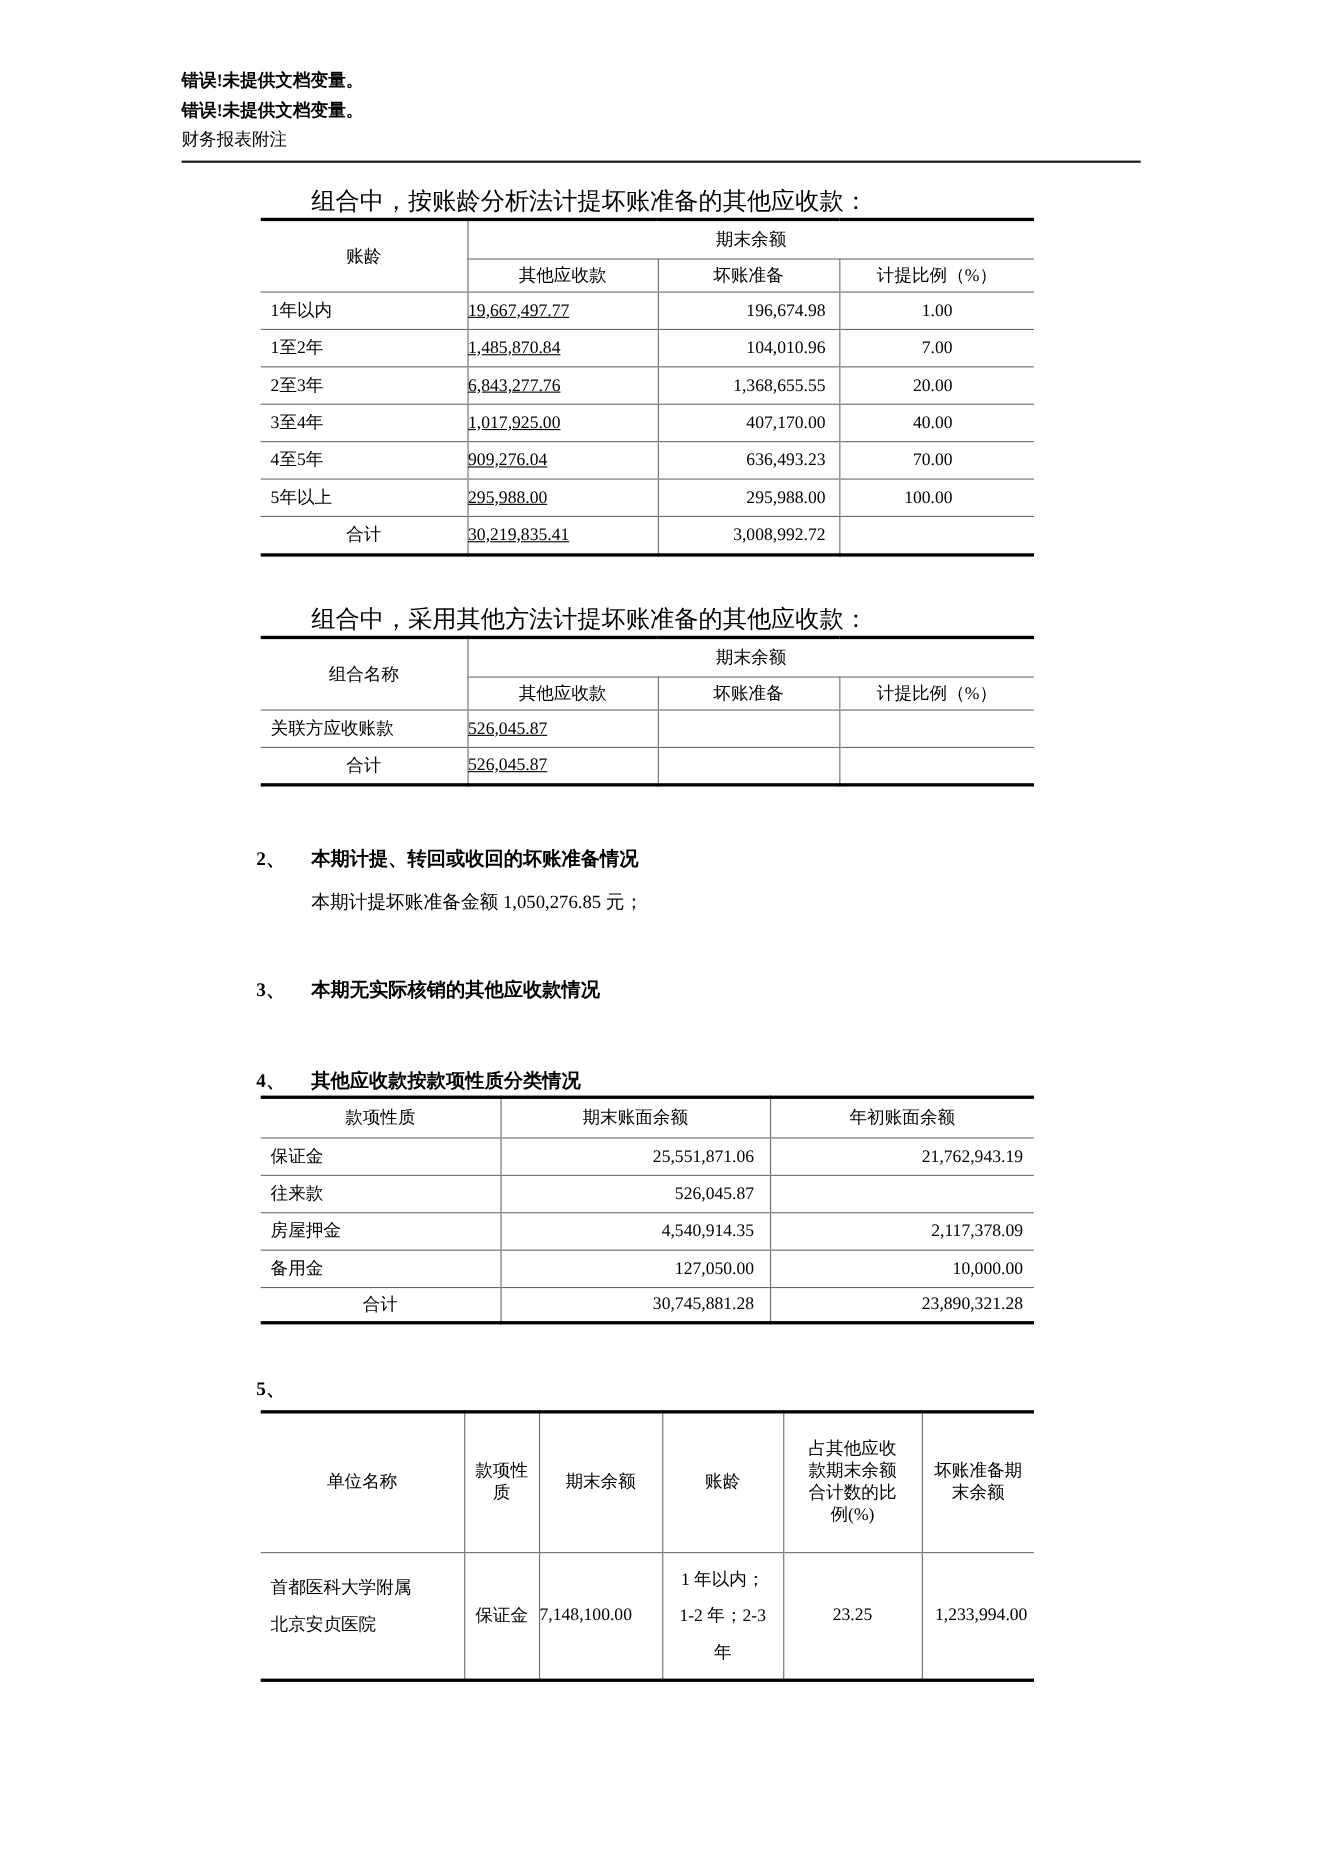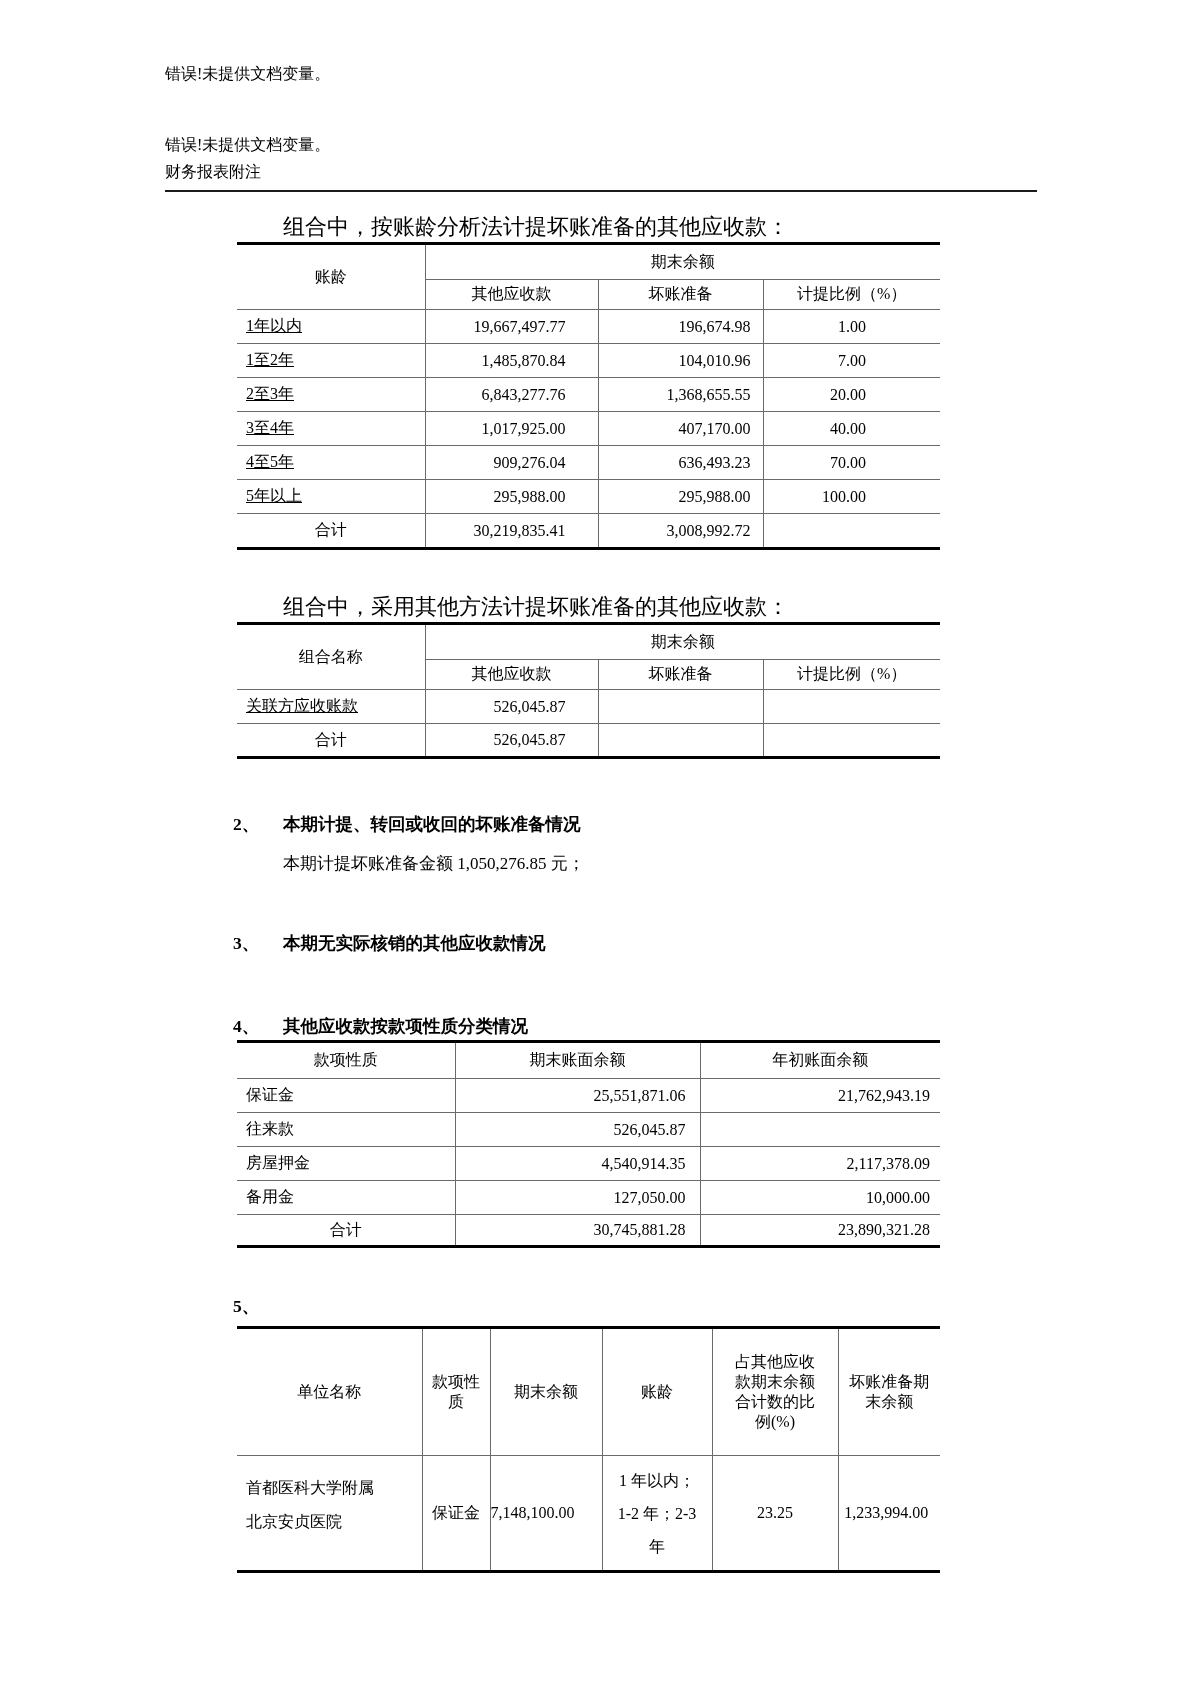--- a/index.html
+++ b/index.html
@@ -2,44 +2,44 @@
 <html><head>
 <meta charset="utf-8">
 <style>
   html,body{margin:0;padding:0;background:#fff;}
   .page{
     position:relative;width:1200px;height:1696px;background:#ffffff;
     font-family:"Liberation Serif","DejaVu Serif",serif;color:#000;overflow:hidden;
   }
   
   .doc-header{margin:60px 0 0 165px;font-size:16px;line-height:27px;}
-  .doc-header .bold{font-weight:normal;margin-top:44px;}
+  .doc-header .bold{font-weight:bold;}
   .header-rule{width:872px;height:0;margin:5px 0 0 165px;border-top:2px solid #1b1b1b;}
 
   
   .tbl-title{margin:23px 0 3px 283px;font-size:22px;height:24px;line-height:24px;}
   .tbl-title.second{margin-top:45px;}
 
   
   table.fin{
     border-collapse:collapse;table-layout:fixed;margin-left:237px;
     border-top:3px solid #000;border-bottom:3px solid #000;font-size:16px;
   }
   table.fin td{font-weight:normal;vertical-align:middle;padding:0;border-bottom:1px solid #6a6a6a;}
   .vl{border-left:1px solid #6a6a6a;}
 
   
   .t12 .hrow1{height:36px;}
   .t12 .hrow2{height:30px;}
   .t12 .drow{height:34px;}
   .t12 .trow{height:35px;}
   .t12 .hrow1 td,.t12 .hrow2 td{text-align:center;}
-  .t12 .drow td:first-child{text-align:left;padding-left:9px;text-decoration:underline;}
+  .t12 .drow td:first-child{text-align:left;padding-left:9px;}
   .t12 .trow td:first-child{text-align:center;}
-  .t12 .drow td:nth-child(2),.t12 .trow td:nth-child(2){text-align:right;padding-right:32px;}
+  .t12 .drow td:nth-child(2),.t12 .trow td:nth-child(2){text-align:left;padding-right:32px;text-decoration:underline;}
   .t12 .drow td:nth-child(3),.t12 .trow td:nth-child(3){text-align:right;padding-right:12px;}
   .t12 .drow td:nth-child(4),.t12 .trow td:nth-child(4){text-align:right;padding-right:74px;}
   .t2 .trow{height:34px;}
 
   
   .section{display:flex;margin-left:233px;font-weight:bold;font-size:17.5px;height:24px;line-height:24px;}
   .section .num{width:50px;flex:0 0 50px;}
   .sec2{margin-top:53px;}
   .sec3{margin-top:55px;}
   .sec4{margin-top:59px;}
@@ -62,21 +62,21 @@
   .t5 .hrow{height:128px;}
   .t5 .hrow td{text-align:center;line-height:20px;padding:0 8px;}
   .t5 .hrow td.hd-ratio{padding:0 22px;}
   .t5 .hrow td.hd-baddebt{padding:0 4px;}
   .t5 .drow{height:116px;}
   .t5 .drow td:nth-child(1){text-align:left;padding:0 32px 16px 9px;line-height:34px;}
   .t5 .drow td:nth-child(2){text-align:center;}
   .t5 .drow td:nth-child(3){padding-right:8px;}
   .t5 .drow td:nth-child(4){text-align:center;line-height:33px;padding:0 10px;}
   .t5 .drow td:nth-child(5){text-align:center;}
-  .t5 .drow td:nth-child(6){text-align:center;padding-right:6px;}
+  .t5 .drow td:nth-child(6){text-align:right;padding-right:6px;}
 </style>
 </head>
 <body>
 
 <div class="page">
 
   <div class="doc-header">
     <div class="bold">错误!未提供文档变量。</div>
     <div class="bold">错误!未提供文档变量。</div>
     <div>财务报表附注</div>

